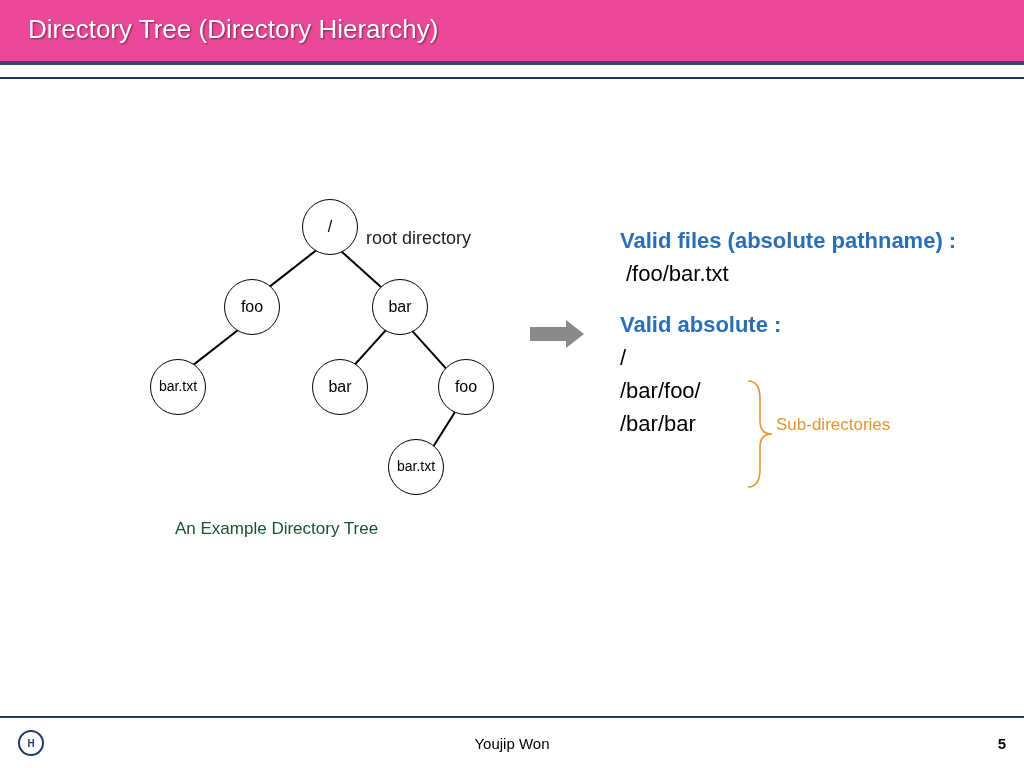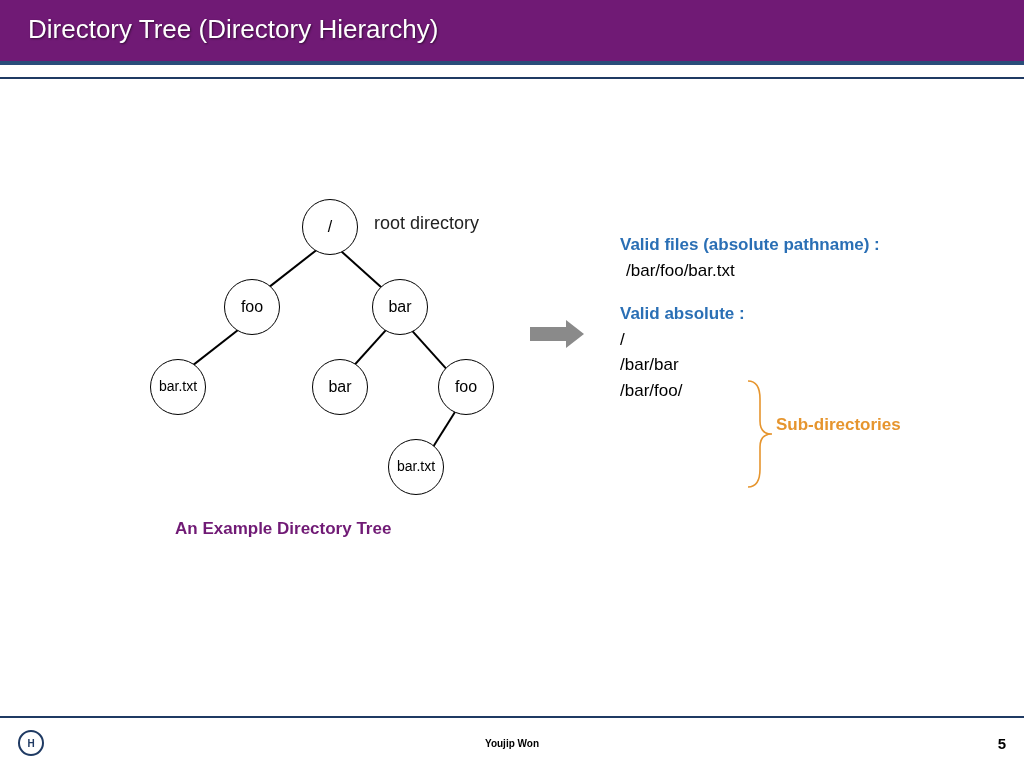--- a/index.html
+++ b/index.html
@@ -2,21 +2,21 @@
 <html><head>
 <meta charset="utf-8">
 <style>
   * { box-sizing: border-box; margin: 0; padding: 0; }
   body {
     width: 1024px; height: 768px;
     font-family: "Malgun Gothic", "Segoe UI", Arial, sans-serif;
     background: #fff; position: relative; overflow: hidden;
   }
   .header {
-    background: #701a75;
+    background: #ec4899;
     border-bottom: 4px solid #2a4d7a;
     padding: 14px 28px 16px;
   }
   .header h1 {
     color: #fff; font-size: 26px; font-weight: 400;
     text-shadow: 1px 1px 2px rgba(0,0,0,.5);
   }
   .accent-line {
     height: 2px; background: #1f3a63; margin-top: 12px;
   }
@@ -29,66 +29,66 @@
     border: 1.5px solid #000; border-radius: 50%;
     display: flex; align-items: center; justify-content: center;
     text-align: center; font-size: 16px; line-height: 1.1;
     background: #fff;
   }
   .node.small { font-size: 14px; align-items: center; }
   .edge { position: absolute; background: #000; height: 1.5px; transform-origin: 0 0; }
   .root-label { position: absolute; font-size: 18px; color: #222; }
   .caption {
     position: absolute; left: 175px; top: 440px;
-    font-weight: 700; font-size: 17px; color: #701a75;
+    font-weight: 400; font-size: 17px; color: #14532d;
   }
 
   
   .arrow {
     position: absolute; left: 530px; top: 241px;
     display: flex; align-items: center;
   }
   .arrow-shaft { width: 36px; height: 14px; background: #8a8a8a; }
   .arrow-head {
     width: 0; height: 0;
     border-top: 14px solid transparent;
     border-bottom: 14px solid transparent;
     border-left: 18px solid #8a8a8a;
   }
 
   
-  .textcol { position: absolute; left: 620px; top: 145px; font-size: 17px; line-height: 1.5; margin-top: 8px; }
+  .textcol { position: absolute; left: 620px; top: 145px; font-size: 22px; line-height: 1.5; }
   .blue { color: #2a6fb5; font-weight: 700; }
   .ind { padding-left: 6px; }
   .gap { height: 18px; }
 
   
   .brace-svg { position: absolute; left: 744px; top: 300px; }
   .subdir {
     position: absolute; left: 776px; top: 336px;
-    color: #e6952e; font-size: 17px; font-weight: bold;
+    color: #e6952e; font-size: 17px;
   }
 
   
   .footer {
     position: absolute; left: 0; bottom: 0; width: 100%; height: 52px;
     border-top: 2px solid #1f3a63;
     display: flex; align-items: center; justify-content: space-between;
     padding: 0 18px;
   }
   .lab { display: flex; align-items: center; gap: 8px; }
   .lab-logo {
     width: 26px; height: 26px; border: 2px solid #1f3a63; border-radius: 50%;
     display: flex; align-items: center; justify-content: center;
     color: #1f3a63; font-size: 10px; font-weight: 700;
   }
   .lab-text { line-height: 1.05; }
   .lab-uni { color: #c9a500; font-size: 11px; font-weight: 700; }
   .lab-name { color: #1f3a63; font-size: 14px; font-weight: 700; font-style: italic; }
-  .author { font-weight: 700; font-size: 10px; position:absolute; left:50%; transform:translateX(-50%); }
+  .author { font-weight: 400; font-size: 15px; position:absolute; left:50%; transform:translateX(-50%); }
   .pagenum { font-weight: 700; font-size: 15px; }
 </style>
 </head>
 <body>
 
 <div class="header">
   <h1>Directory Tree (Directory Hierarchy)</h1>
 </div>
 <div class="accent-line"></div>
 
@@ -118,38 +118,38 @@
     <div class="node" style="left:152px; top:160px;">
         <span>bar</span>
       </div>
     <div class="node" style="left:278px; top:160px;">
         <span>foo</span>
       </div>
     <div class="node small" style="left:228px; top:240px;">
         <span>bar.txt</span>
       </div>
 
-    <div class="root-label" style="left:206px; top:14px;margin-left:8px;">root directory</div>
+    <div class="root-label" style="left:206px; top:29px;">root directory</div>
   </div>
 
   <div class="caption">An Example Directory Tree</div>
 
   <div class="arrow">
     <div class="arrow-shaft"></div>
     <div class="arrow-head"></div>
   </div>
 
   <div class="textcol">
     <div class="blue">Valid files (absolute pathname) :</div>
-    <div class="ind">/bar/foo/bar.txt</div>
+    <div class="ind">/foo/bar.txt</div>
     <div class="gap"></div>
     <div class="blue">Valid absolute :</div>
     <div>/</div>
+    <div>/bar/foo/</div>
     <div>/bar/bar</div>
-    <div>/bar/foo/</div>
   </div>
 
   <svg class="brace-svg" width="30" height="110" viewBox="0 0 30 110">
     <path d="M4 2 Q16 2 16 20 L16 42 Q16 55 28 55 Q16 55 16 68 L16 90 Q16 108 4 108" fill="none" stroke="#e6952e" stroke-width="1.6"></path>
   </svg>
   <div class="subdir">Sub-directories</div>
 
 </div>
 
 <div class="footer">

